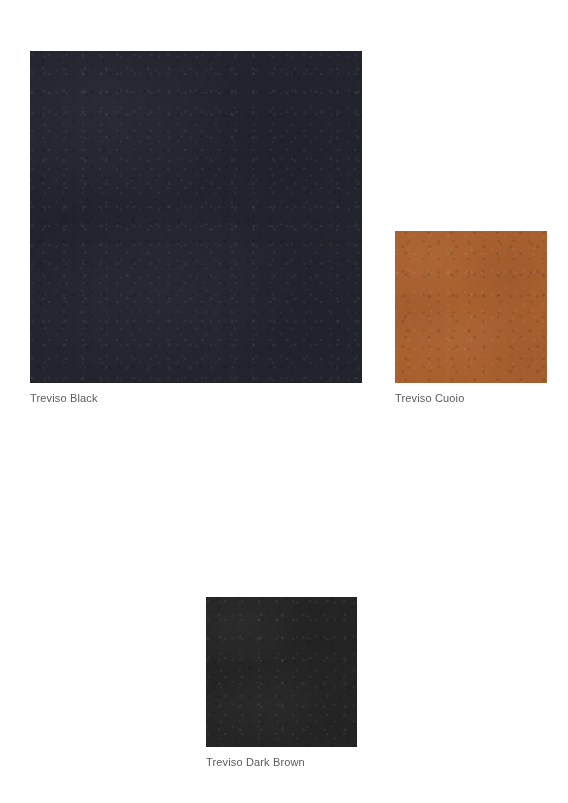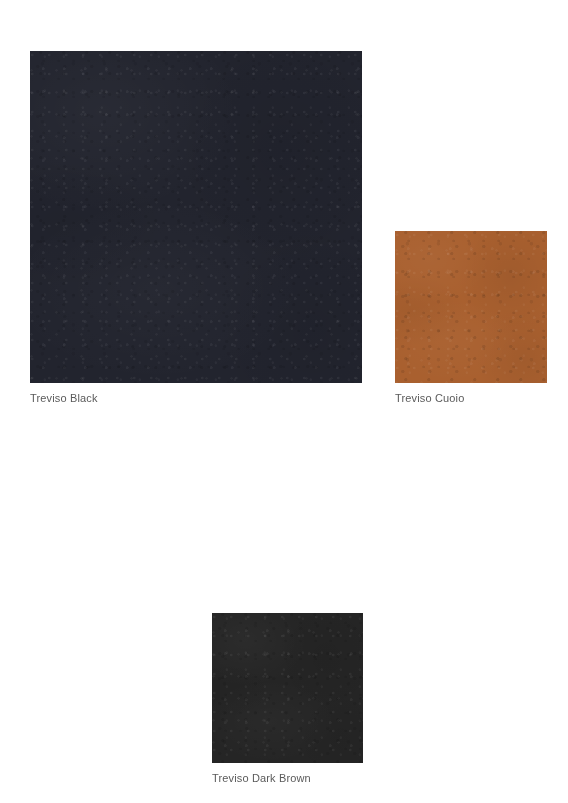--- a/index.html
+++ b/index.html
@@ -88,21 +88,21 @@
   </div>
 
   <div class="swatch-item" id="item-1" style="left: 395px; top: 231px; width: 165px;">
     <div class="swatch-chip" id="chip-1" style="width: 152px; height: 152px; background-color: rgb(169, 96, 47);">
       <div class="mottle"></div>
       <div class="grain"></div>
     </div>
     <div class="swatch-label" style="color: rgb(90, 90, 90);">Treviso Cuoio</div>
   </div>
 
-  <div class="swatch-item" id="item-2" style="left: 212px; top: 597px; width: 151px; margin-top: 16px;">
+  <div class="swatch-item" id="item-2" style="left: 206px; top: 597px; width: 151px;">
     <div class="swatch-chip" id="chip-2" style="width: 151px; height: 150px; background-color: rgb(37, 37, 37);">
       <div class="mottle"></div>
       <div class="grain"></div>
     </div>
     <div class="swatch-label" style="color: rgb(90, 90, 90);">Treviso Dark Brown</div>
   </div>
 
 </div>
 
 </body></html>

